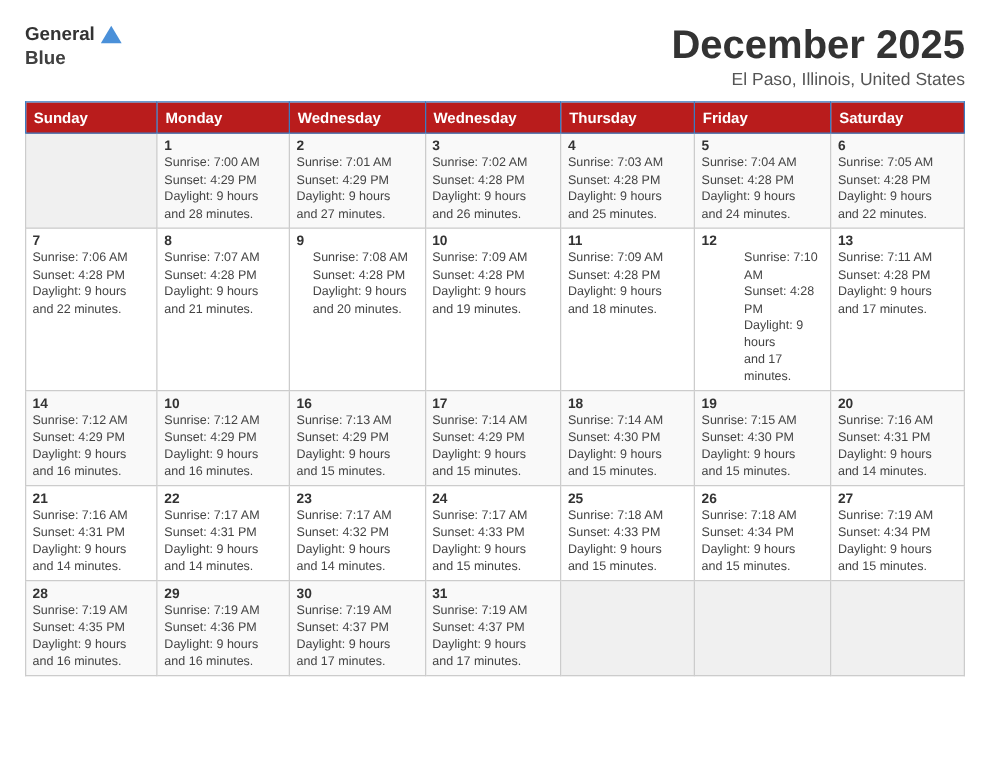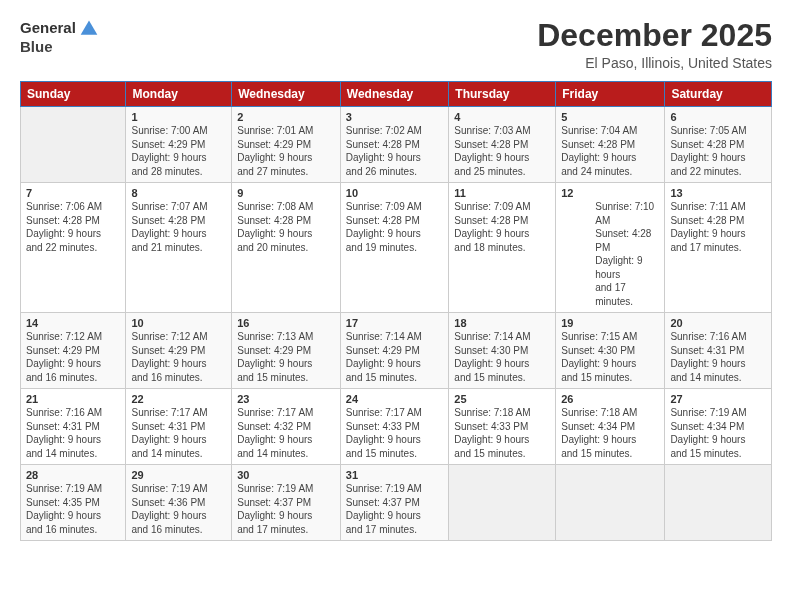--- a/index.html
+++ b/index.html
@@ -196,21 +196,21 @@
           </td>
           <td>
             <span class="day-number">8</span>
             <div class="day-info" style="white-space: pre-line;">Sunrise: 7:07 AM
 Sunset: 4:28 PM
 Daylight: 9 hours
 and 21 minutes.</div>
           </td>
           <td>
             <span class="day-number">9</span>
-            <div class="day-info" style="white-space: pre-line;">Sunrise: 7:08 AM
+            <div class="day-info" style="white-space: pre-line; margin-left: 13px;">Sunrise: 7:08 AM
 Sunset: 4:28 PM
 Daylight: 9 hours
 and 20 minutes.</div>
           </td>
           <td>
             <span class="day-number">10</span>
             <div class="day-info" style="white-space: pre-line;">Sunrise: 7:09 AM
 Sunset: 4:28 PM
 Daylight: 9 hours
 and 19 minutes.</div>

